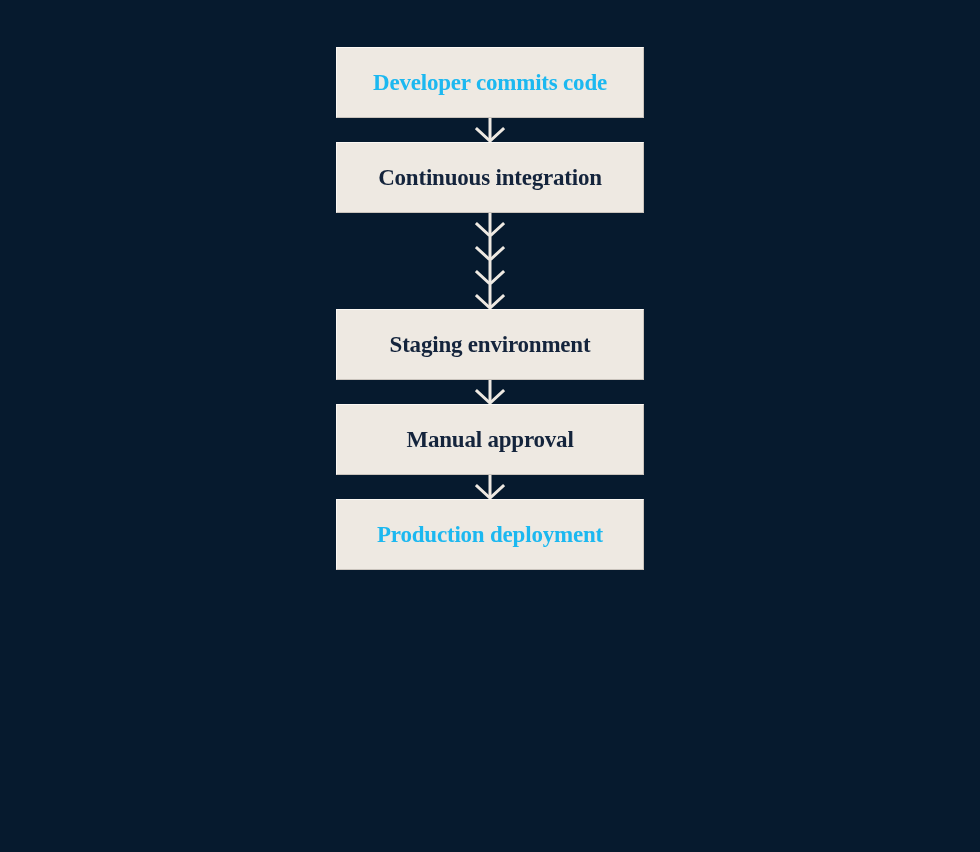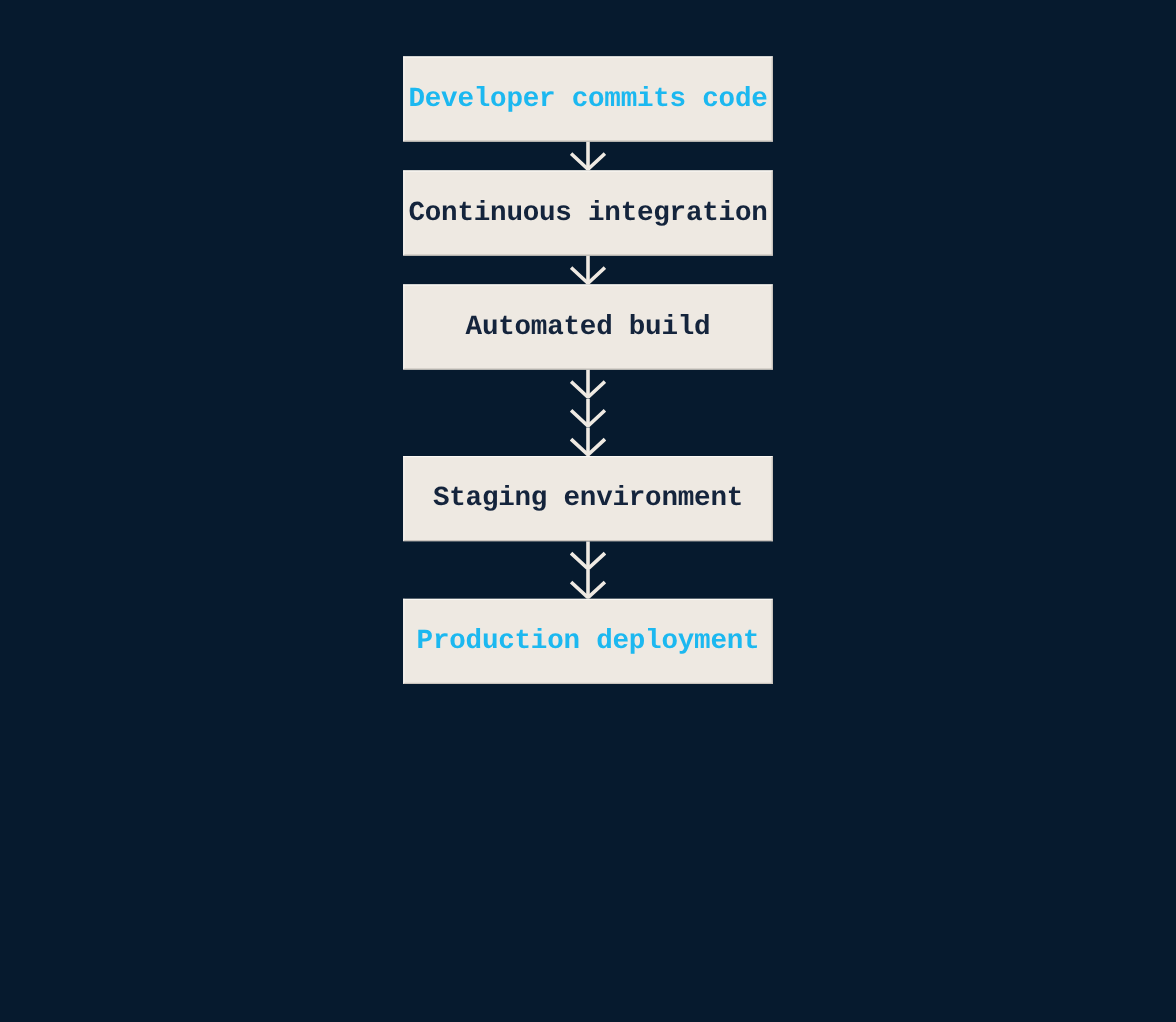--- a/index.html
+++ b/index.html
@@ -44,21 +44,21 @@
     border-right: 1px solid #C9C3BC;
     border-bottom: 1px solid #C9C3BC;
     box-sizing: border-box;
     display: flex;
     align-items: center;
     justify-content: center;
     text-align: center;
   }
 
   .node-label {
-    font-family: Liberation Mono, monospace;
+    font-family: Liberation Serif, serif;
     font-size: 23px;
     font-weight: bold;
     letter-spacing: -0.2px;
     line-height: 1.1;
     white-space: nowrap;
   }
 
   .node-label.dark {
     color: #14243C;
     text-align: center;
@@ -101,25 +101,20 @@
       <div class="node">
         <span class="node-label dark">Continuous integration</span>
       </div>
     </div>
     <div class="connector">
       <svg width="30" height="24" viewBox="0 0 30 24">
         <line x1="15" y1="0" x2="15" y2="23" stroke="#EEE9E2" stroke-width="3"></line>
         <polyline points="2,11 15,23 28,11" fill="none" stroke="#EEE9E2" stroke-width="3" stroke-linecap="square" stroke-linejoin="miter"></polyline>
       </svg>
     </div>
-    <div class="node-wrap">
-      <div class="node">
-        <span class="node-label dark">Automated build</span>
-      </div>
-    </div>
     <div class="connector">
       <svg width="30" height="24" viewBox="0 0 30 24">
         <line x1="15" y1="0" x2="15" y2="23" stroke="#EEE9E2" stroke-width="3"></line>
         <polyline points="2,11 15,23 28,11" fill="none" stroke="#EEE9E2" stroke-width="3" stroke-linecap="square" stroke-linejoin="miter"></polyline>
       </svg>
     </div>
     <div class="connector">
       <svg width="30" height="24" viewBox="0 0 30 24">
         <line x1="15" y1="0" x2="15" y2="23" stroke="#EEE9E2" stroke-width="3"></line>
         <polyline points="2,11 15,23 28,11" fill="none" stroke="#EEE9E2" stroke-width="3" stroke-linecap="square" stroke-linejoin="miter"></polyline>
@@ -135,20 +130,25 @@
       <div class="node">
         <span class="node-label dark">Staging environment</span>
       </div>
     </div>
     <div class="connector">
       <svg width="30" height="24" viewBox="0 0 30 24">
         <line x1="15" y1="0" x2="15" y2="23" stroke="#EEE9E2" stroke-width="3"></line>
         <polyline points="2,11 15,23 28,11" fill="none" stroke="#EEE9E2" stroke-width="3" stroke-linecap="square" stroke-linejoin="miter"></polyline>
       </svg>
     </div>
+    <div class="node-wrap">
+      <div class="node">
+        <span class="node-label dark">Manual approval</span>
+      </div>
+    </div>
     <div class="connector">
       <svg width="30" height="24" viewBox="0 0 30 24">
         <line x1="15" y1="0" x2="15" y2="23" stroke="#EEE9E2" stroke-width="3"></line>
         <polyline points="2,11 15,23 28,11" fill="none" stroke="#EEE9E2" stroke-width="3" stroke-linecap="square" stroke-linejoin="miter"></polyline>
       </svg>
     </div>
     <div class="node-wrap">
       <div class="node">
         <span class="node-label accent">Production deployment</span>
       </div>

